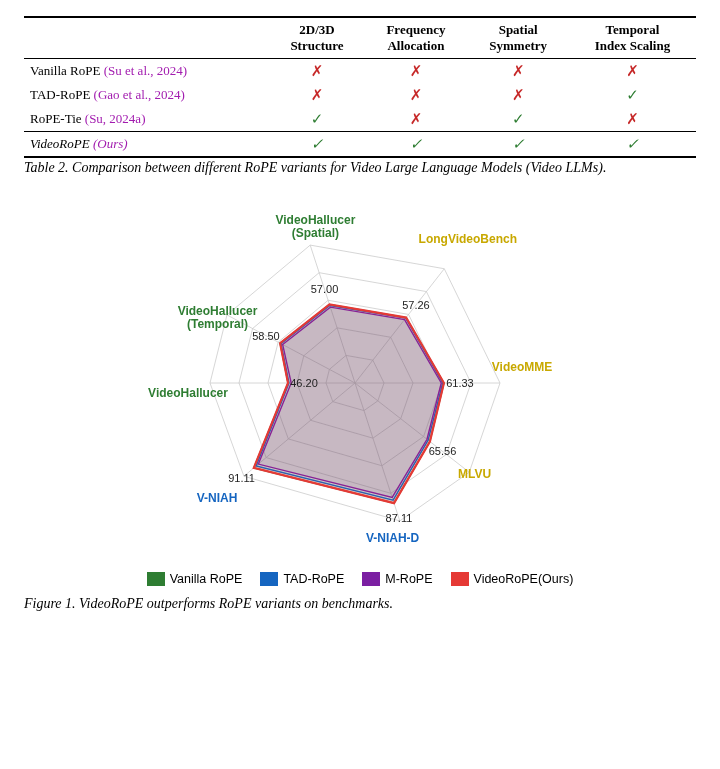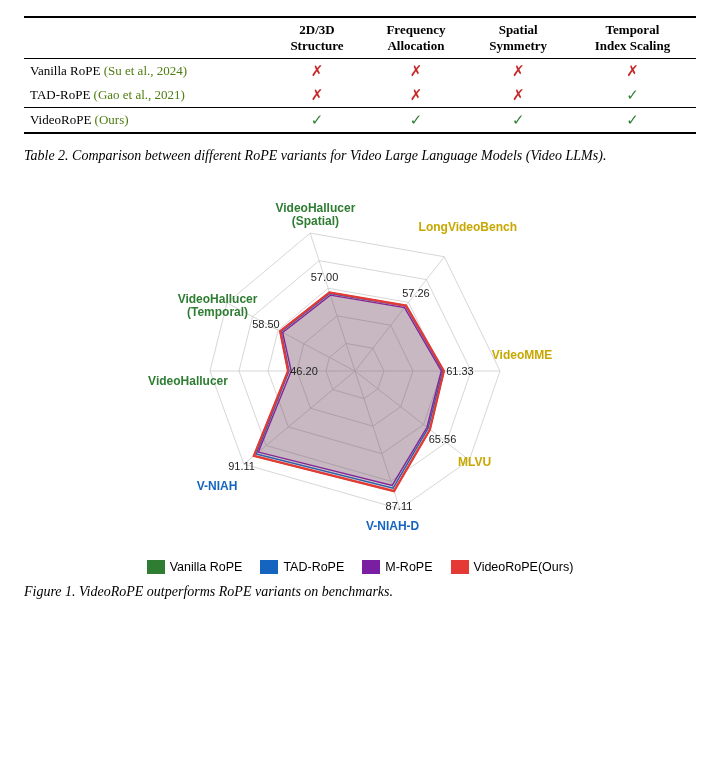--- a/index.html
+++ b/index.html
@@ -8,21 +8,20 @@
       font-family: 'Times New Roman', Times, serif;
       width: 720px;
       min-height: 769px;
       padding: 16px 24px 16px 24px;
       color: #000;
     }
 
     
     .table-wrapper {
       width: 100%;
-      margin-bottom: 12px;
     }
     table {
       width: 100%;
       border-collapse: collapse;
       font-size: 13px;
     }
     table thead tr th {
       border-top: 2px solid #000;
       border-bottom: 1px solid #000;
       text-align: center;
@@ -39,27 +38,28 @@
       text-align: center;
       padding: 3px 6px;
       font-size: 13px;
       vertical-align: middle;
     }
     table tbody tr td:first-child {
       text-align: left;
     }
     table tbody tr.divider-above td {
       border-top: 1px solid #000;
+      font-style: italic;
     }
     table tbody tr.last-row td {
       border-bottom: 2px solid #000;
     }
     .check { color: #2e7d32; font-size: 15px; }
     .cross { color: #c62828; font-size: 15px; }
-    .model-link { color: #4d7c0f; font-size: 13px; }
+    .model-link { color: #a21caf; font-size: 13px; }
 
     
     .table-caption {
       font-size: 14px;
       margin-bottom: 10px;
       line-height: 1.4;
     }
     .table-caption em {
       font-style: italic;
     }
@@ -133,26 +133,35 @@
     <td>
       Vanilla RoPE <span class="model-link">(Su et al., 2024)</span>
     </td>
     <td><span class="cross">✗</span></td>
     <td><span class="cross">✗</span></td>
     <td><span class="cross">✗</span></td>
     <td><span class="cross">✗</span></td>
   </tr>
         <tr>
     <td>
-      TAD-RoPE <span class="model-link">(Gao et al., 2021)</span>
-    </td>
-    <td><span class="cross">✗</span></td>
-    <td><span class="cross">✗</span></td>
-    <td><span class="cross">✗</span></td>
-    <td><span class="check">✓</span></td>
+      TAD-RoPE <span class="model-link">(Gao et al., 2024)</span>
+    </td>
+    <td><span class="cross">✗</span></td>
+    <td><span class="cross">✗</span></td>
+    <td><span class="cross">✗</span></td>
+    <td><span class="check">✓</span></td>
+  </tr>
+        <tr>
+    <td>
+      RoPE-Tie <span class="model-link">(Su, 2024a)</span>
+    </td>
+    <td><span class="check">✓</span></td>
+    <td><span class="cross">✗</span></td>
+    <td><span class="check">✓</span></td>
+    <td><span class="cross">✗</span></td>
   </tr>
         <tr class="divider-above last-row">
     <td>
       VideoRoPE <span class="model-link">(Ours)</span>
     </td>
     <td><span class="check">✓</span></td>
     <td><span class="check">✓</span></td>
     <td><span class="check">✓</span></td>
     <td><span class="check">✓</span></td>
   </tr>

